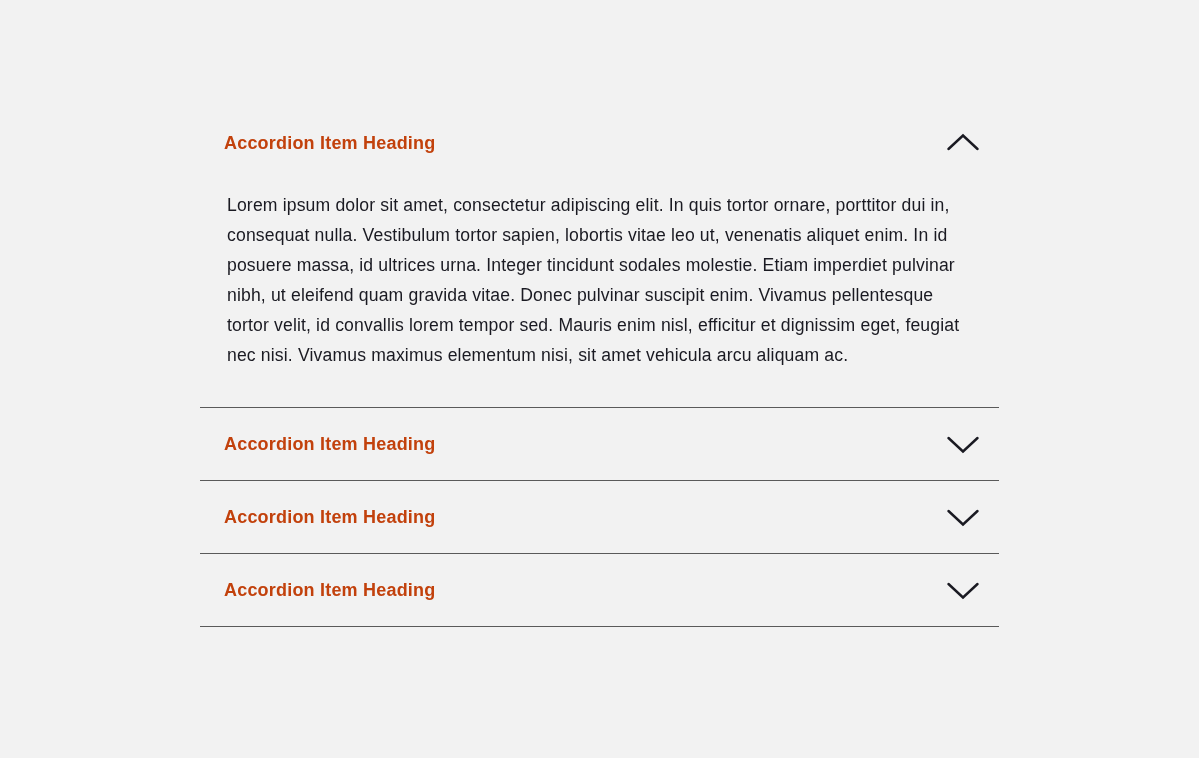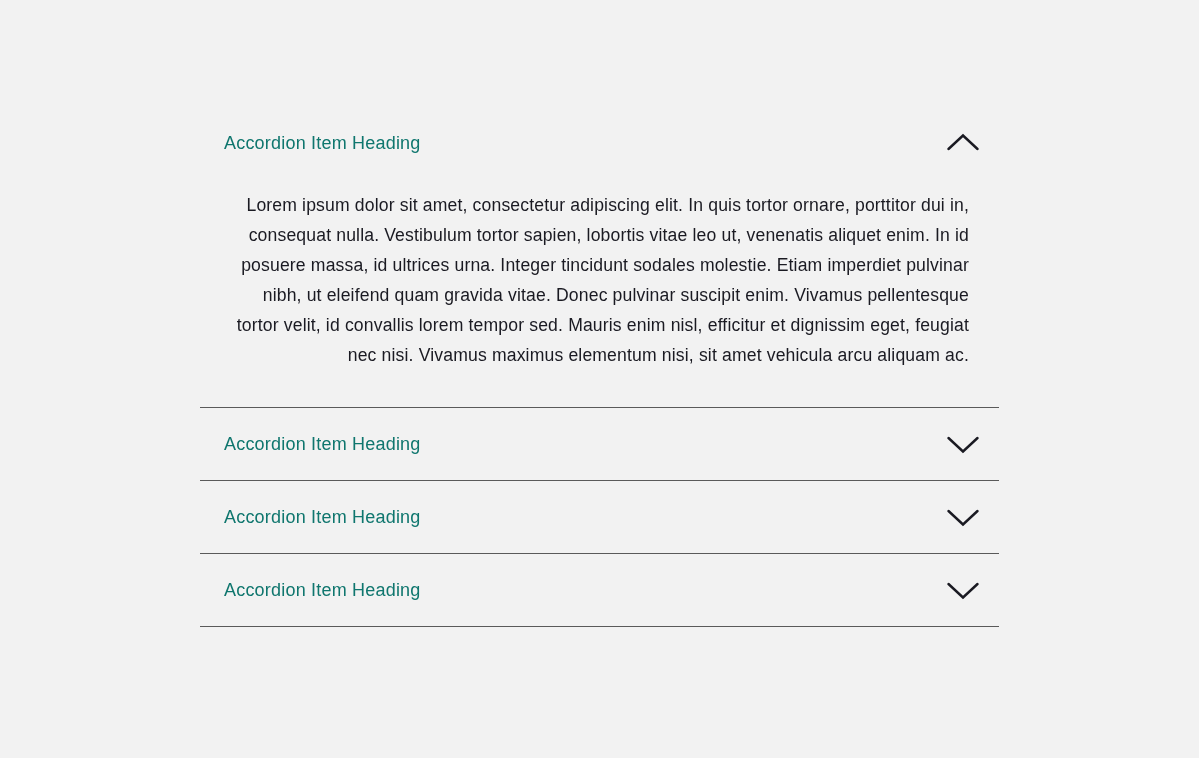--- a/index.html
+++ b/index.html
@@ -31,36 +31,35 @@
       justify-content: space-between;
       padding: 0 20px 0 24px;
       cursor: pointer;
       box-sizing: border-box;
     }
     .acc-item.open .acc-header {
       height: 74px;
     }
     .acc-title {
       font-size: 18px;
-      font-weight: normal;
+      font-weight: bold;
       letter-spacing: 0.2px;
-      color: #0f766e;
+      color: #c2410c;
     }
     .chevron {
       width: 32px;
       height: 20px;
       display: block;
     }
     .acc-body {
       padding: 10px 30px 37px 27px;
       font-size: 17.6px;
       line-height: 30px;
       color: #1a1a22;
       letter-spacing: 0.15px;
-      text-align: right;
     }
   </style>
 </head>
 <body>
 
 <div class="accordion">
 
   <div class="acc-item open">
     <div class="acc-header">
       <span class="acc-title">Accordion Item Heading</span>

